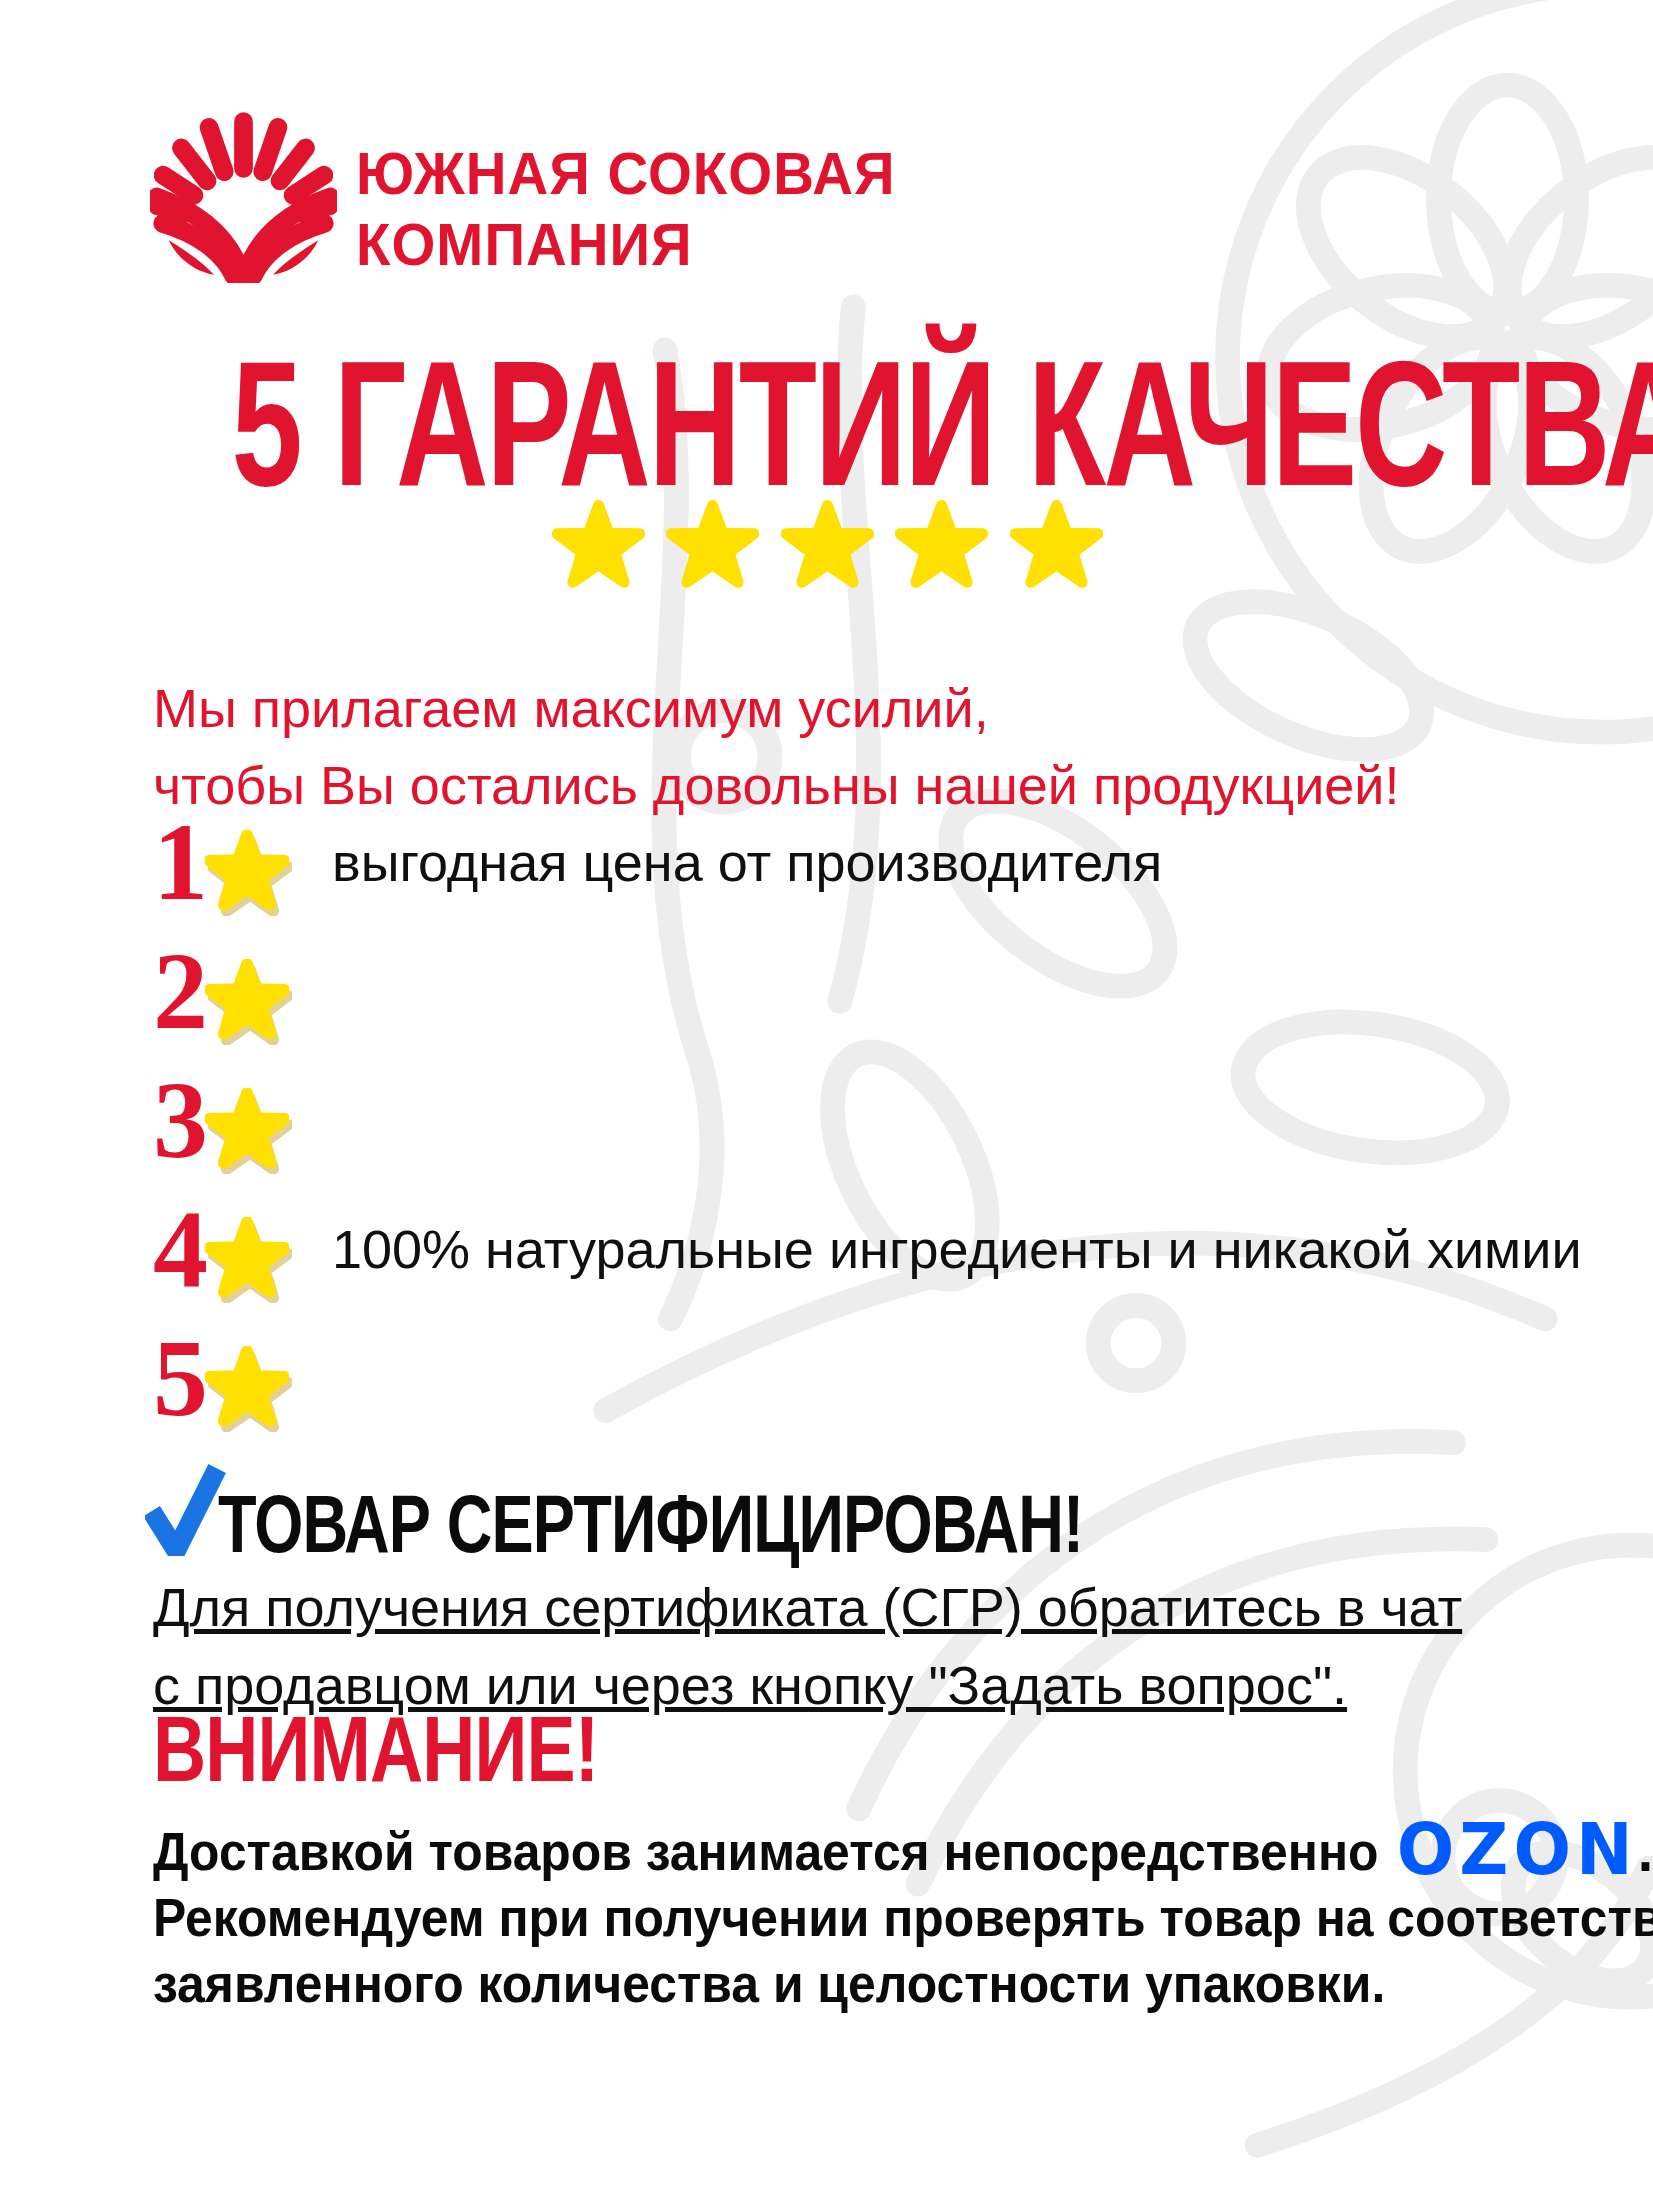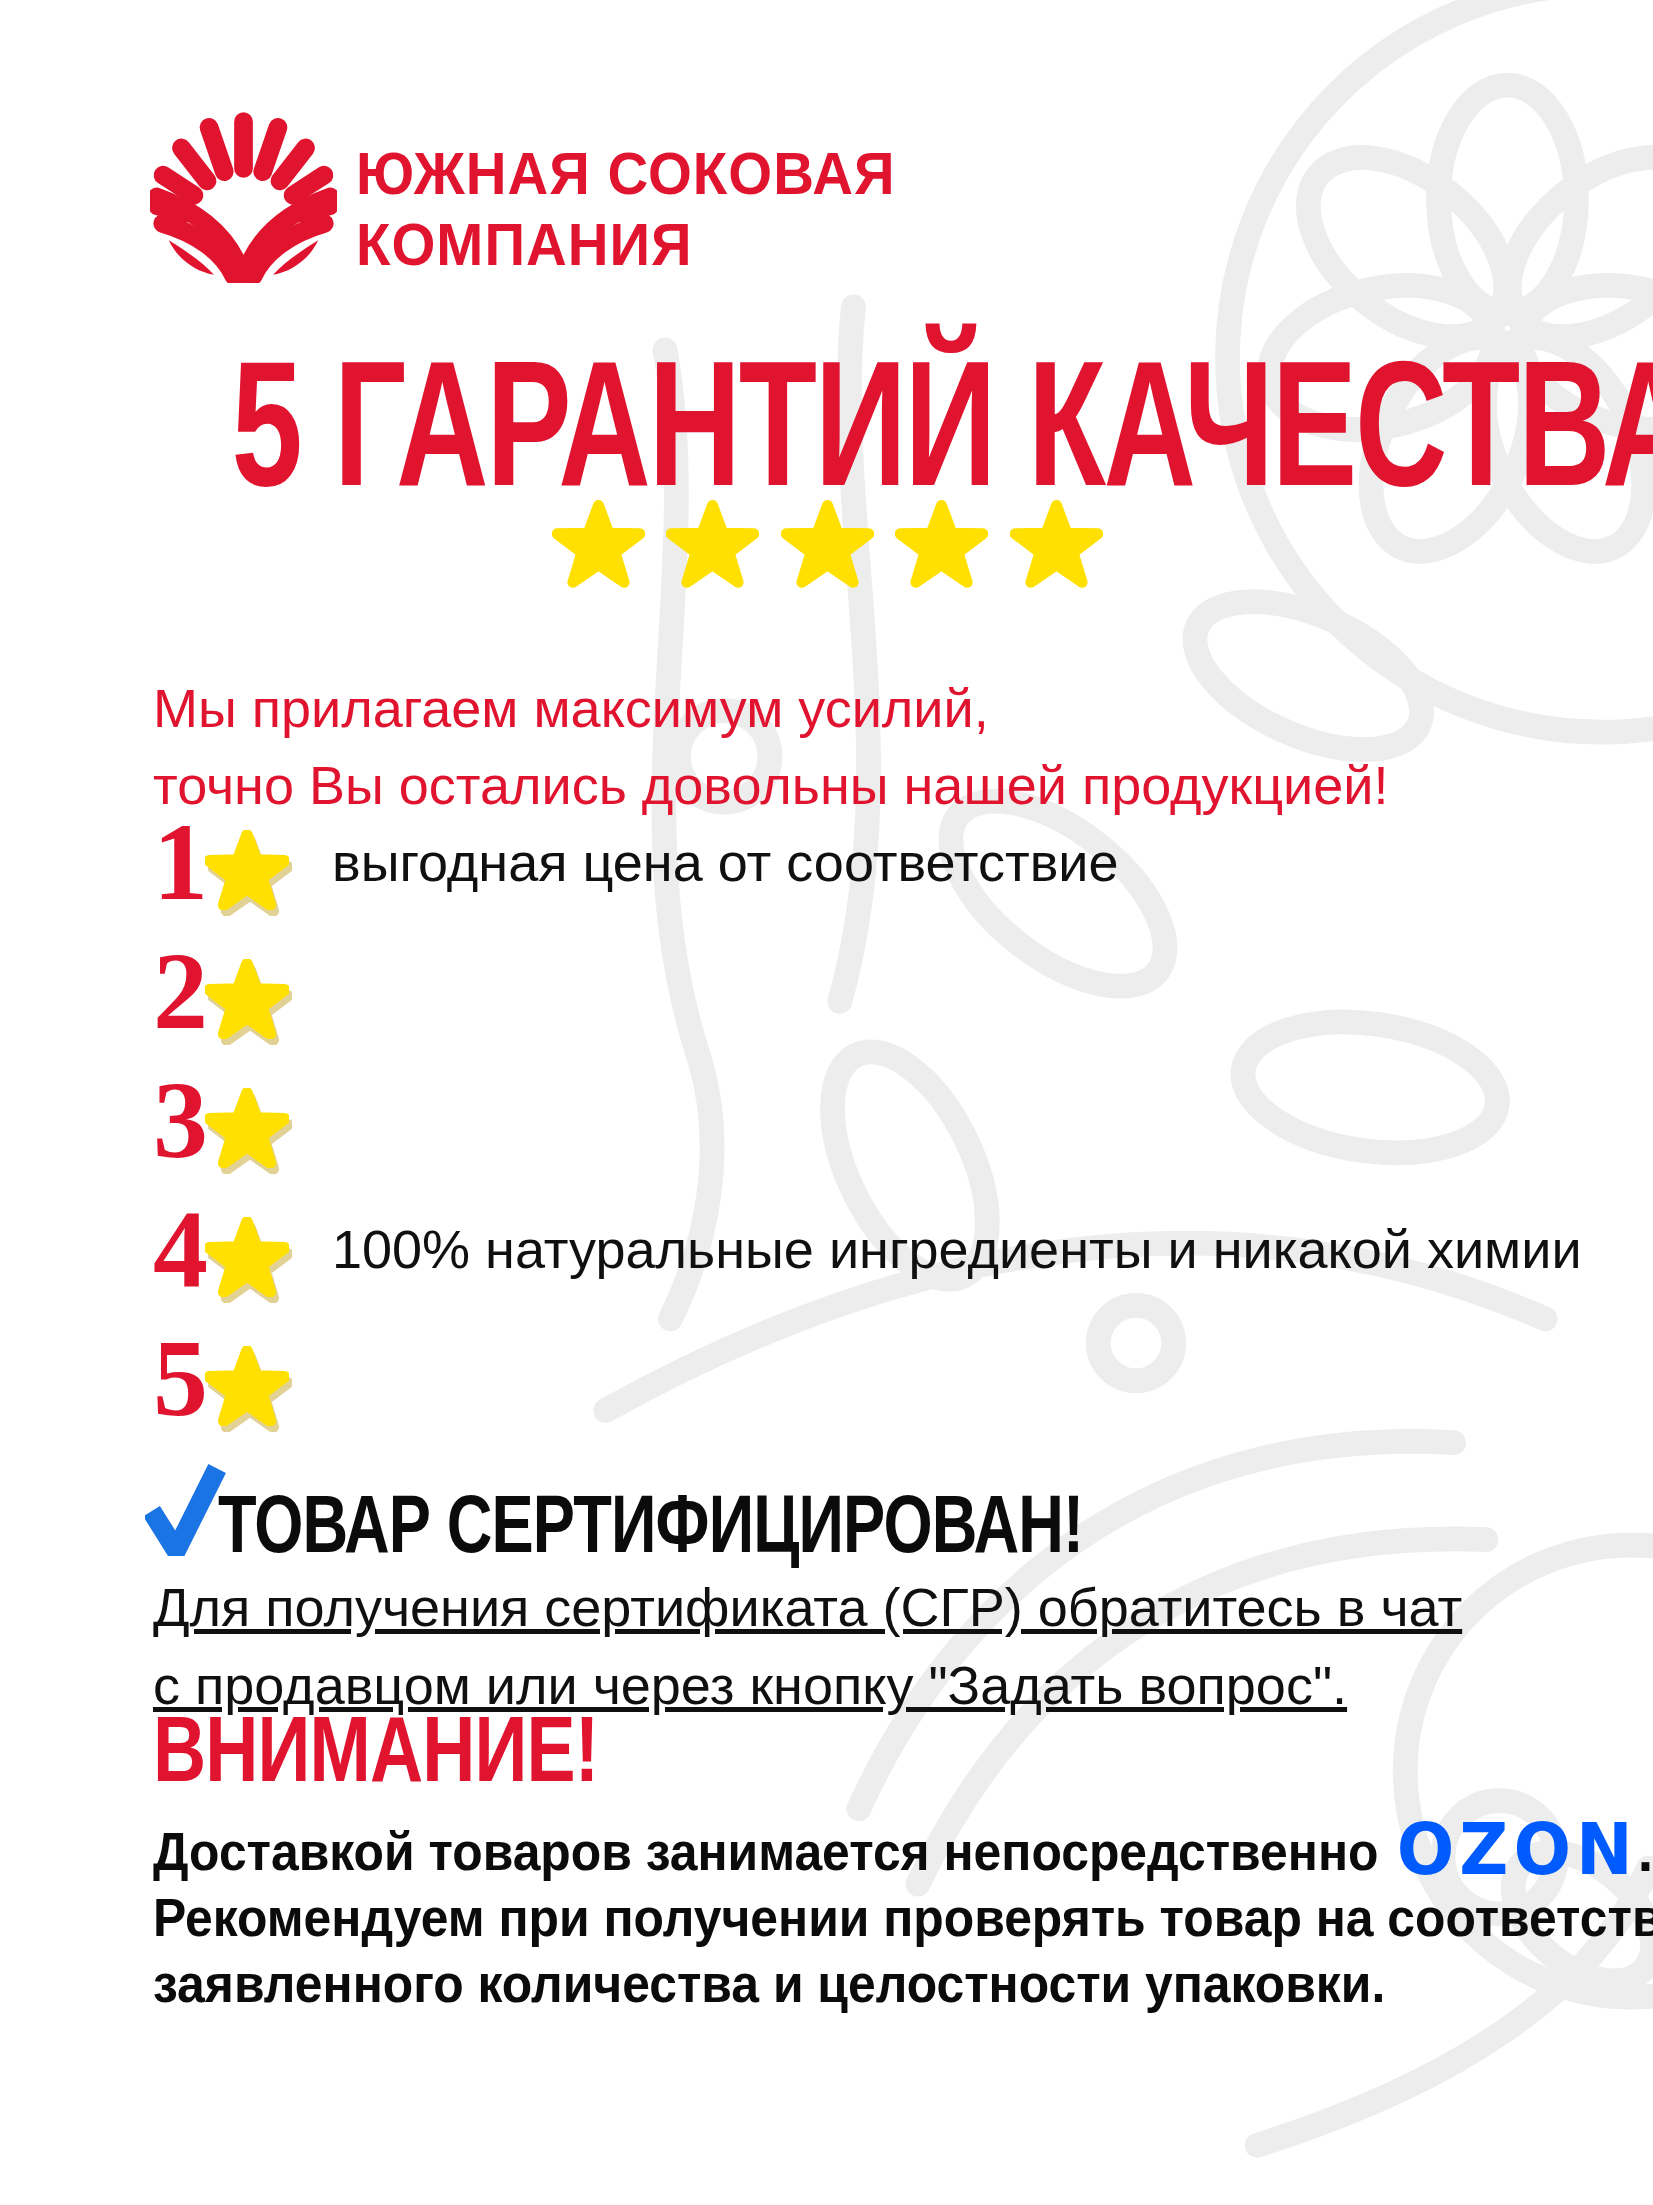--- a/index.html
+++ b/index.html
@@ -131,31 +131,31 @@
     <svg class="star-big" viewBox="0 0 100 96">
         <path d="M50 6 L61.2 36.2 L95.1 36.9 L68.1 57.4 L77.9 89.8 L50 70.5 L22.1 89.8 L31.9 57.4 L4.9 36.9 L38.8 36.2 Z" fill="#FFE000" stroke="#FFE000" stroke-width="12" stroke-linejoin="round"></path>
       </svg>
     <svg class="star-big" viewBox="0 0 100 96">
         <path d="M50 6 L61.2 36.2 L95.1 36.9 L68.1 57.4 L77.9 89.8 L50 70.5 L22.1 89.8 L31.9 57.4 L4.9 36.9 L38.8 36.2 Z" fill="#FFE000" stroke="#FFE000" stroke-width="12" stroke-linejoin="round"></path>
       </svg>
   </div>
 
   <div class="abs intro">
     <div>Мы прилагаем максимум усилий,</div>
-    <div>точно Вы остались довольны нашей продукцией!</div>
+    <div>чтобы Вы остались довольны нашей продукцией!</div>
   </div>
 
   <div class="abs g-row" style="top:800px">
     <div class="g-num">
       <span class="num">1</span>
       <svg class="g-star" viewBox="0 0 100 96">
           <path d="M50 6 L61.2 36.2 L95.1 36.9 L68.1 57.4 L77.9 89.8 L50 70.5 L22.1 89.8 L31.9 57.4 L4.9 36.9 L38.8 36.2 Z" fill="#FFE000" stroke="#FFE000" stroke-width="14" stroke-linejoin="round"></path>
         </svg>
     </div>
-    <div class="g-text">выгодная цена от соответствие</div>
+    <div class="g-text">выгодная цена от производителя</div>
   </div>
   <div class="abs g-row" style="top:929px">
     <div class="g-num">
       <span class="num">2</span>
       <svg class="g-star" viewBox="0 0 100 96">
           <path d="M50 6 L61.2 36.2 L95.1 36.9 L68.1 57.4 L77.9 89.8 L50 70.5 L22.1 89.8 L31.9 57.4 L4.9 36.9 L38.8 36.2 Z" fill="#FFE000" stroke="#FFE000" stroke-width="14" stroke-linejoin="round"></path>
         </svg>
     </div>
   </div>
   <div class="abs g-row" style="top:1058px">

